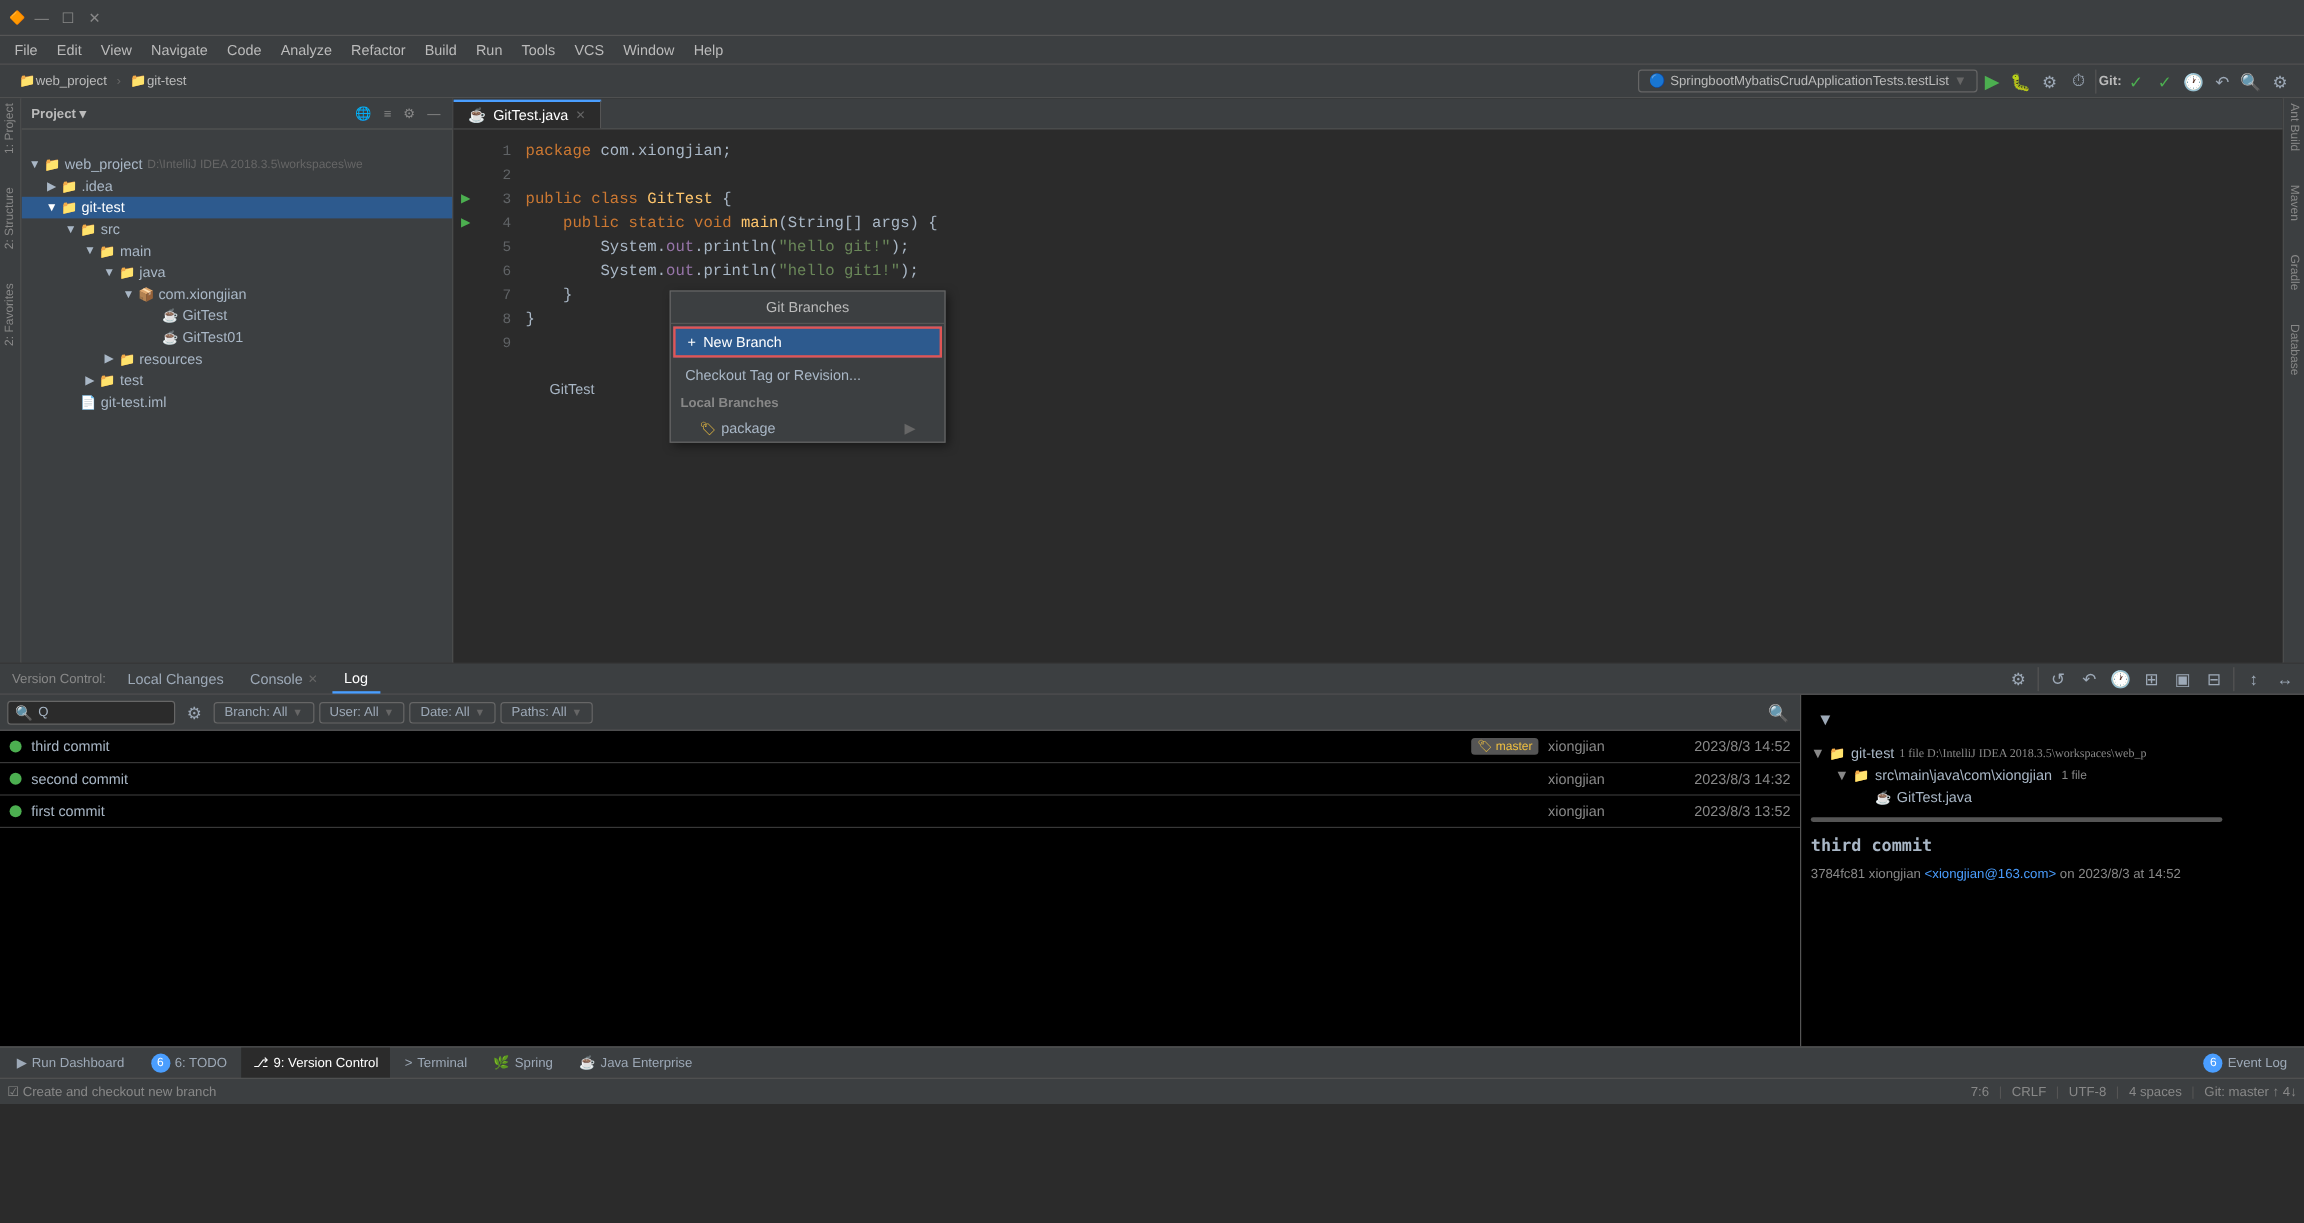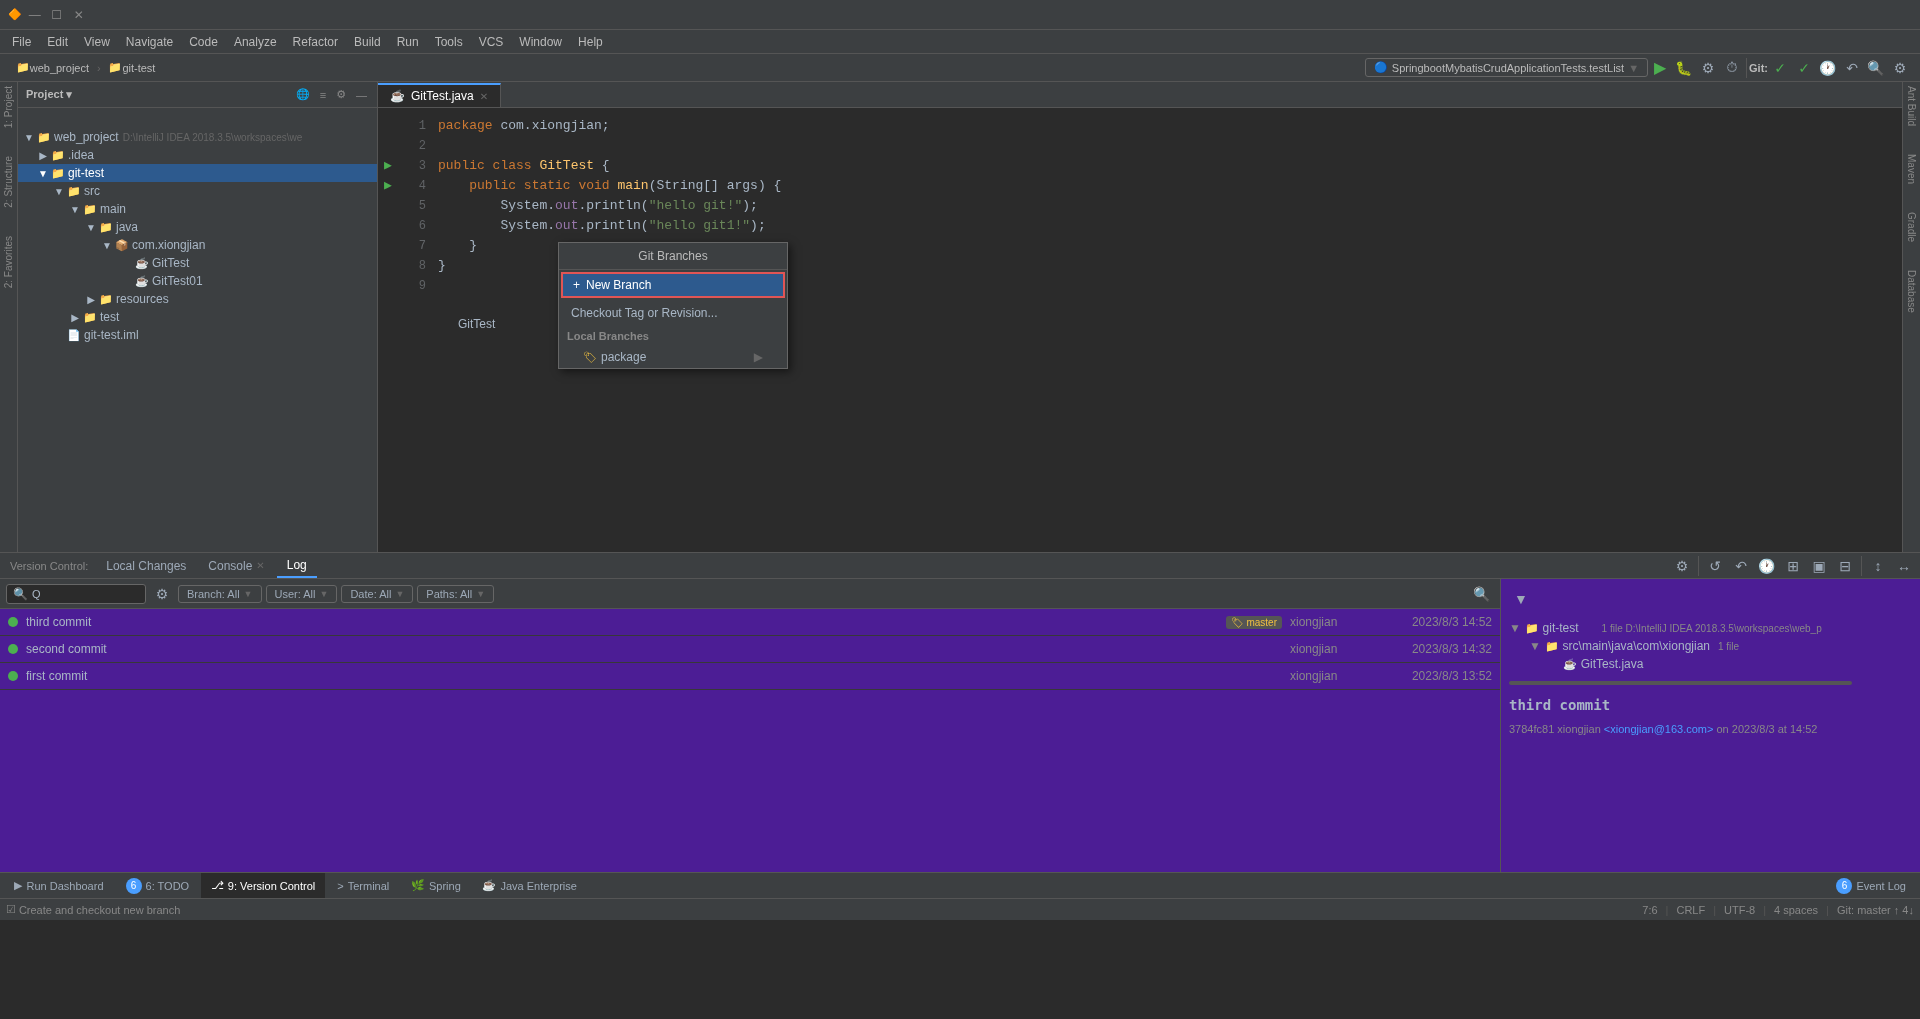--- a/index.html
+++ b/index.html
@@ -220,21 +220,21 @@
       cursor: pointer;
       color: #a9b7c6;
       display: flex; align-items: center; gap: 4px;
     }
     .git-popup-branch .arrow { margin-left: auto; color: #666; }
     .tag-icon { color: #f0c040; font-size: 11px; }
 
     
     .bottom-panel {
       height: 320px;
-      background: #4c1d95;
+      background: #000000;
       border-top: 1px solid #555;
       display: flex;
       flex-direction: column;
     }
     .bottom-tabs {
       height: 26px;
       background: #3c3f41;
       display: flex;
       align-items: center;
       border-bottom: 1px solid #555;
@@ -721,21 +721,21 @@
     <div class="vc-right">
       <div class="vc-right-toolbar">
         <div class="toolbar-btn">▼</div>
       </div>
       <div class="vc-file-tree">
 
         <div class="vc-file-item">
           <span style="color:#888;">▼</span>
           <span class="file-icon">📁</span>
           <span>git-test</span>
-          <span style="color:#888; font-size:10px; margin-left:19px;">1 file  D:\IntelliJ IDEA 2018.3.5\workspaces\web_p</span>
+          <span style="color:#888; font-size:10px; margin-left:0;font-family:Liberation Serif, serif;">1 file  D:\IntelliJ IDEA 2018.3.5\workspaces\web_p</span>
         </div>
 
         <div class="vc-file-item">
           <span class="vc-file-indent" style="width:16px"></span>
           <span style="color:#888;">▼</span>
           <span class="file-icon">📁</span>
           <span>src\main\java\com\xiongjian</span>
           <span style="color:#888; font-size:10px; margin-left:4px;">1 file</span>
         </div>
 

